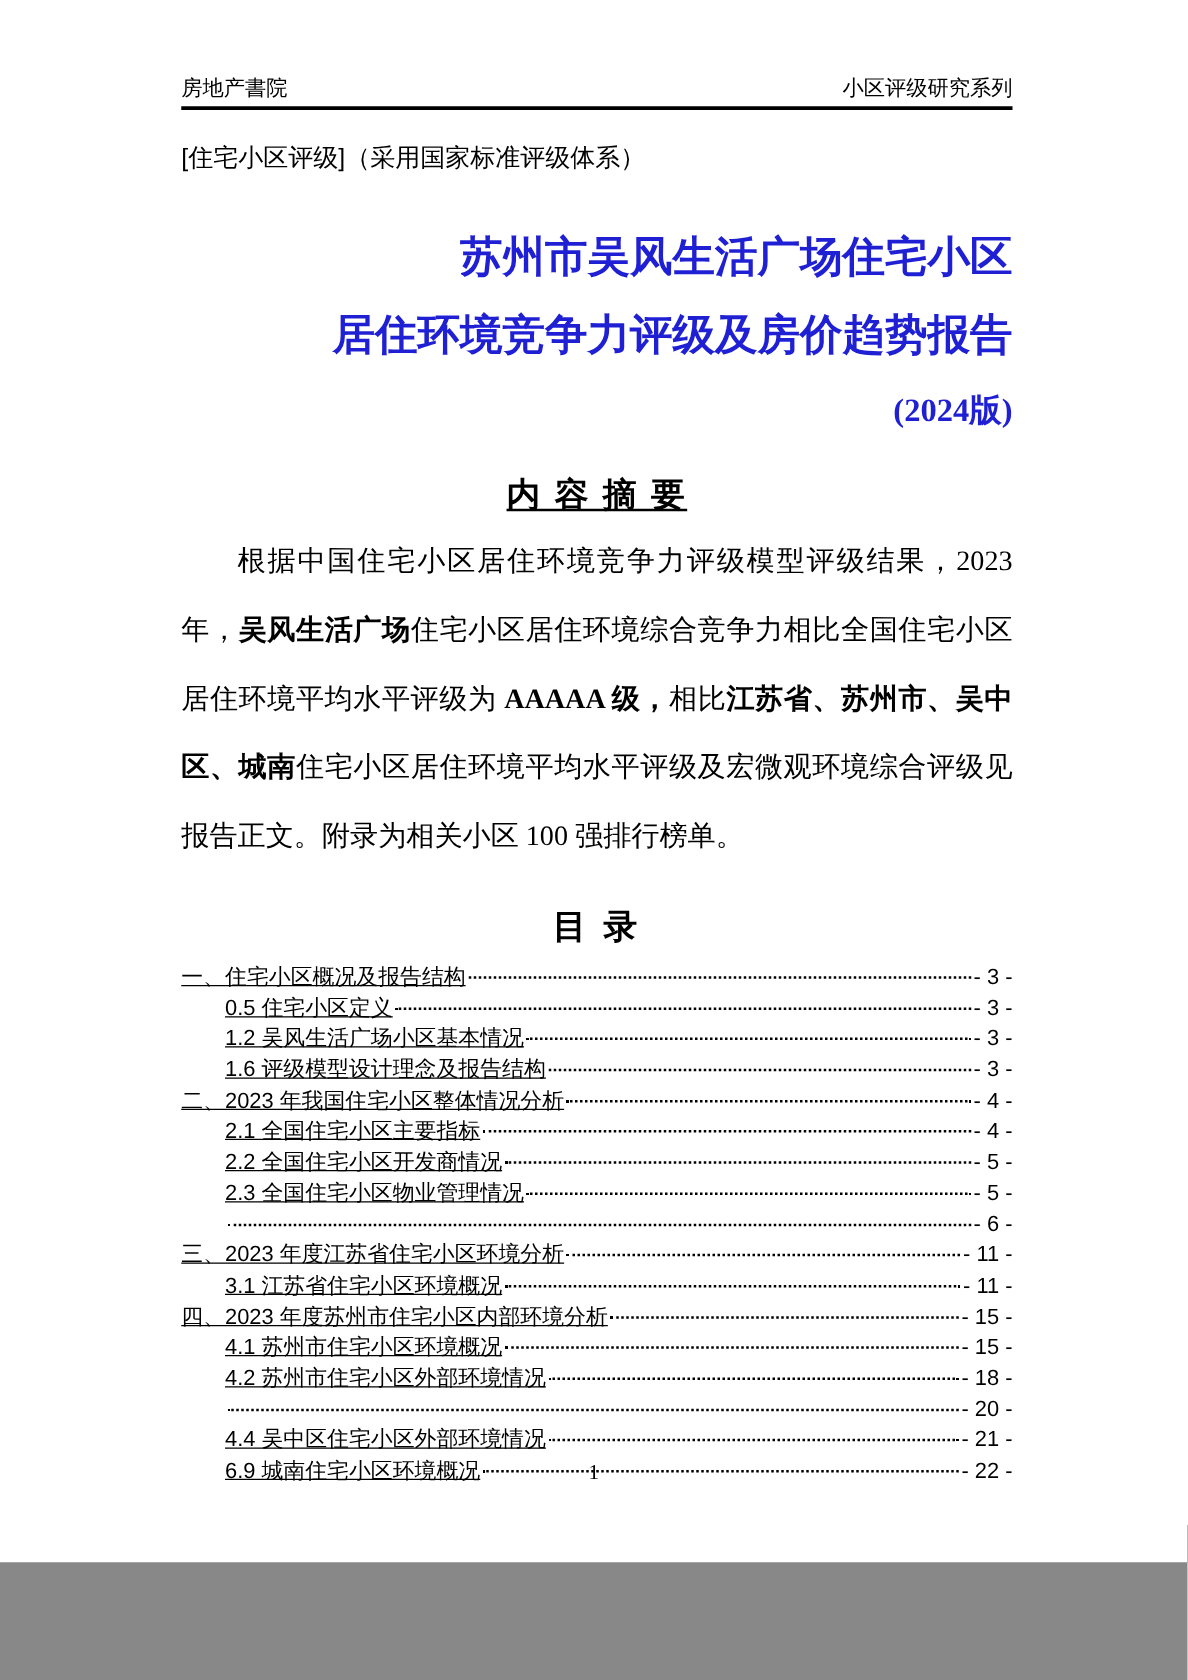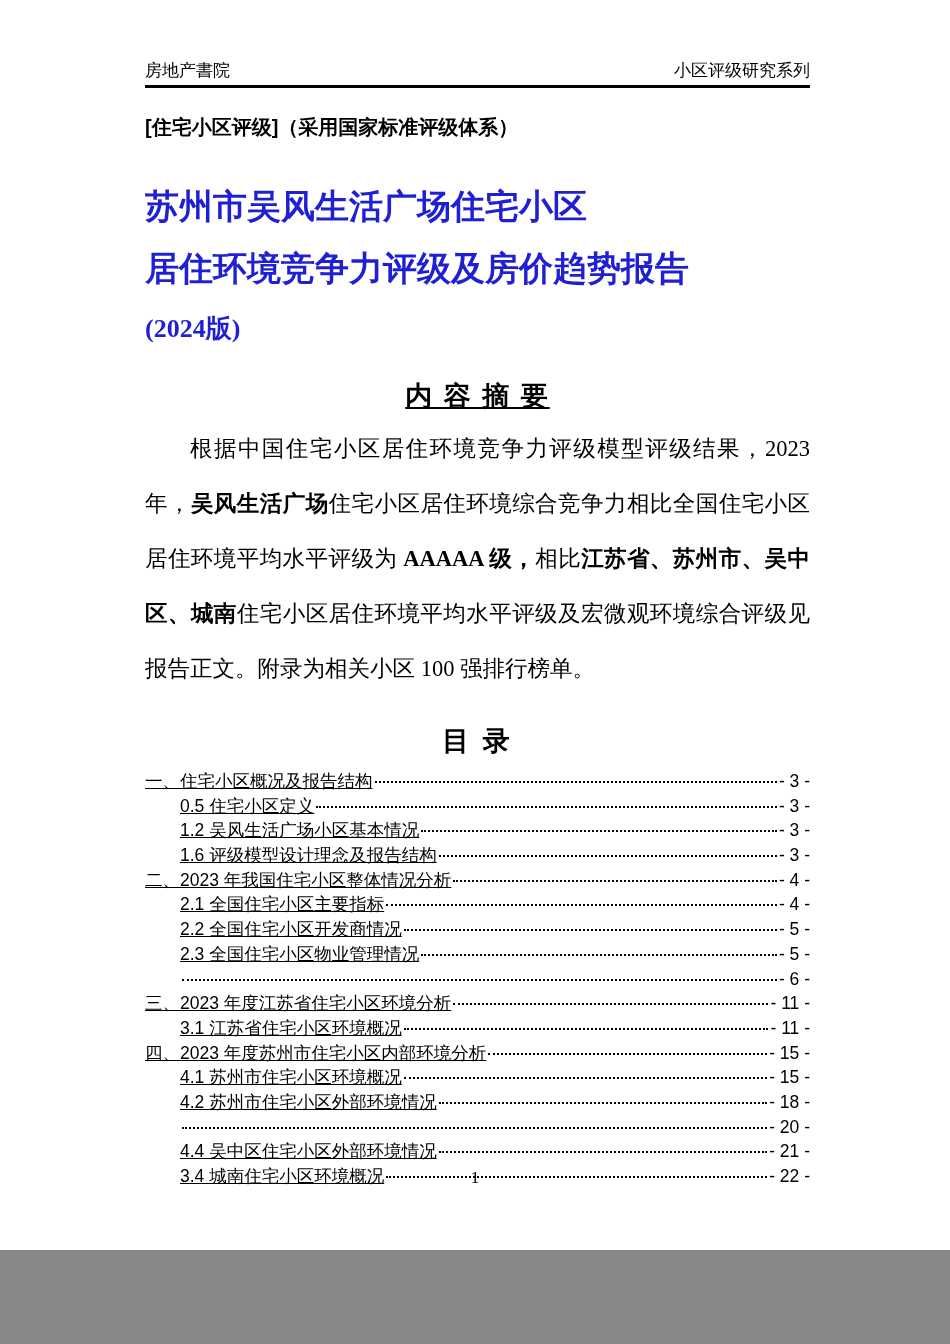--- a/index.html
+++ b/index.html
@@ -18,25 +18,25 @@
   .header-row{
     display:flex;justify-content:space-between;align-items:flex-end;
     font-family:"Liberation Sans", sans-serif;
     font-size:17px;line-height:22px;
   }
   .header-rule{border-bottom:3px solid #000;margin-top:3px;}
   
   .bracket-line{
     margin-top:25px;
     font-family:"Liberation Sans", sans-serif;
-    font-weight:bold;font-size:20px;line-height:28px;
+    font-weight:normal;font-size:20px;line-height:28px;
   }
   
   .doc-title{
-    text-align:left;color:#1f1fd3;font-weight:bold;
+    text-align:right;color:#1f1fd3;font-weight:bold;
     font-family:"Liberation Serif", serif;
   }
   .doc-title .t1{margin-top:42px;font-size:34px;line-height:48px;}
   .doc-title .t2{margin-top:14px;font-size:34px;line-height:48px;}
   .doc-title .edition{margin-top:18px;font-size:26px;line-height:36px;}
   
   .summary-heading{
     margin-top:30px;text-align:center;
     font-family:"Liberation Sans", sans-serif;
     font-weight:bold;font-size:27px;line-height:38px;
@@ -179,21 +179,21 @@
     <div class="toc-row lvl2">
         <span class="toc-dots"></span>
         <span class="toc-page">- 20 -</span>
       </div>
     <div class="toc-row lvl2">
         <span class="toc-label">4.4 吴中区住宅小区外部环境情况</span>
         <span class="toc-dots"></span>
         <span class="toc-page">- 21 -</span>
       </div>
     <div class="toc-row lvl2">
-        <span class="toc-label">3.4 城南住宅小区环境概况</span>
+        <span class="toc-label">6.9 城南住宅小区环境概况</span>
         <span class="toc-dots"></span>
         <span class="toc-page">- 22 -</span>
       </div>
   </div>
 
   <div class="footer-pagenum">1</div>
 
 </div>
 
 </body></html>

